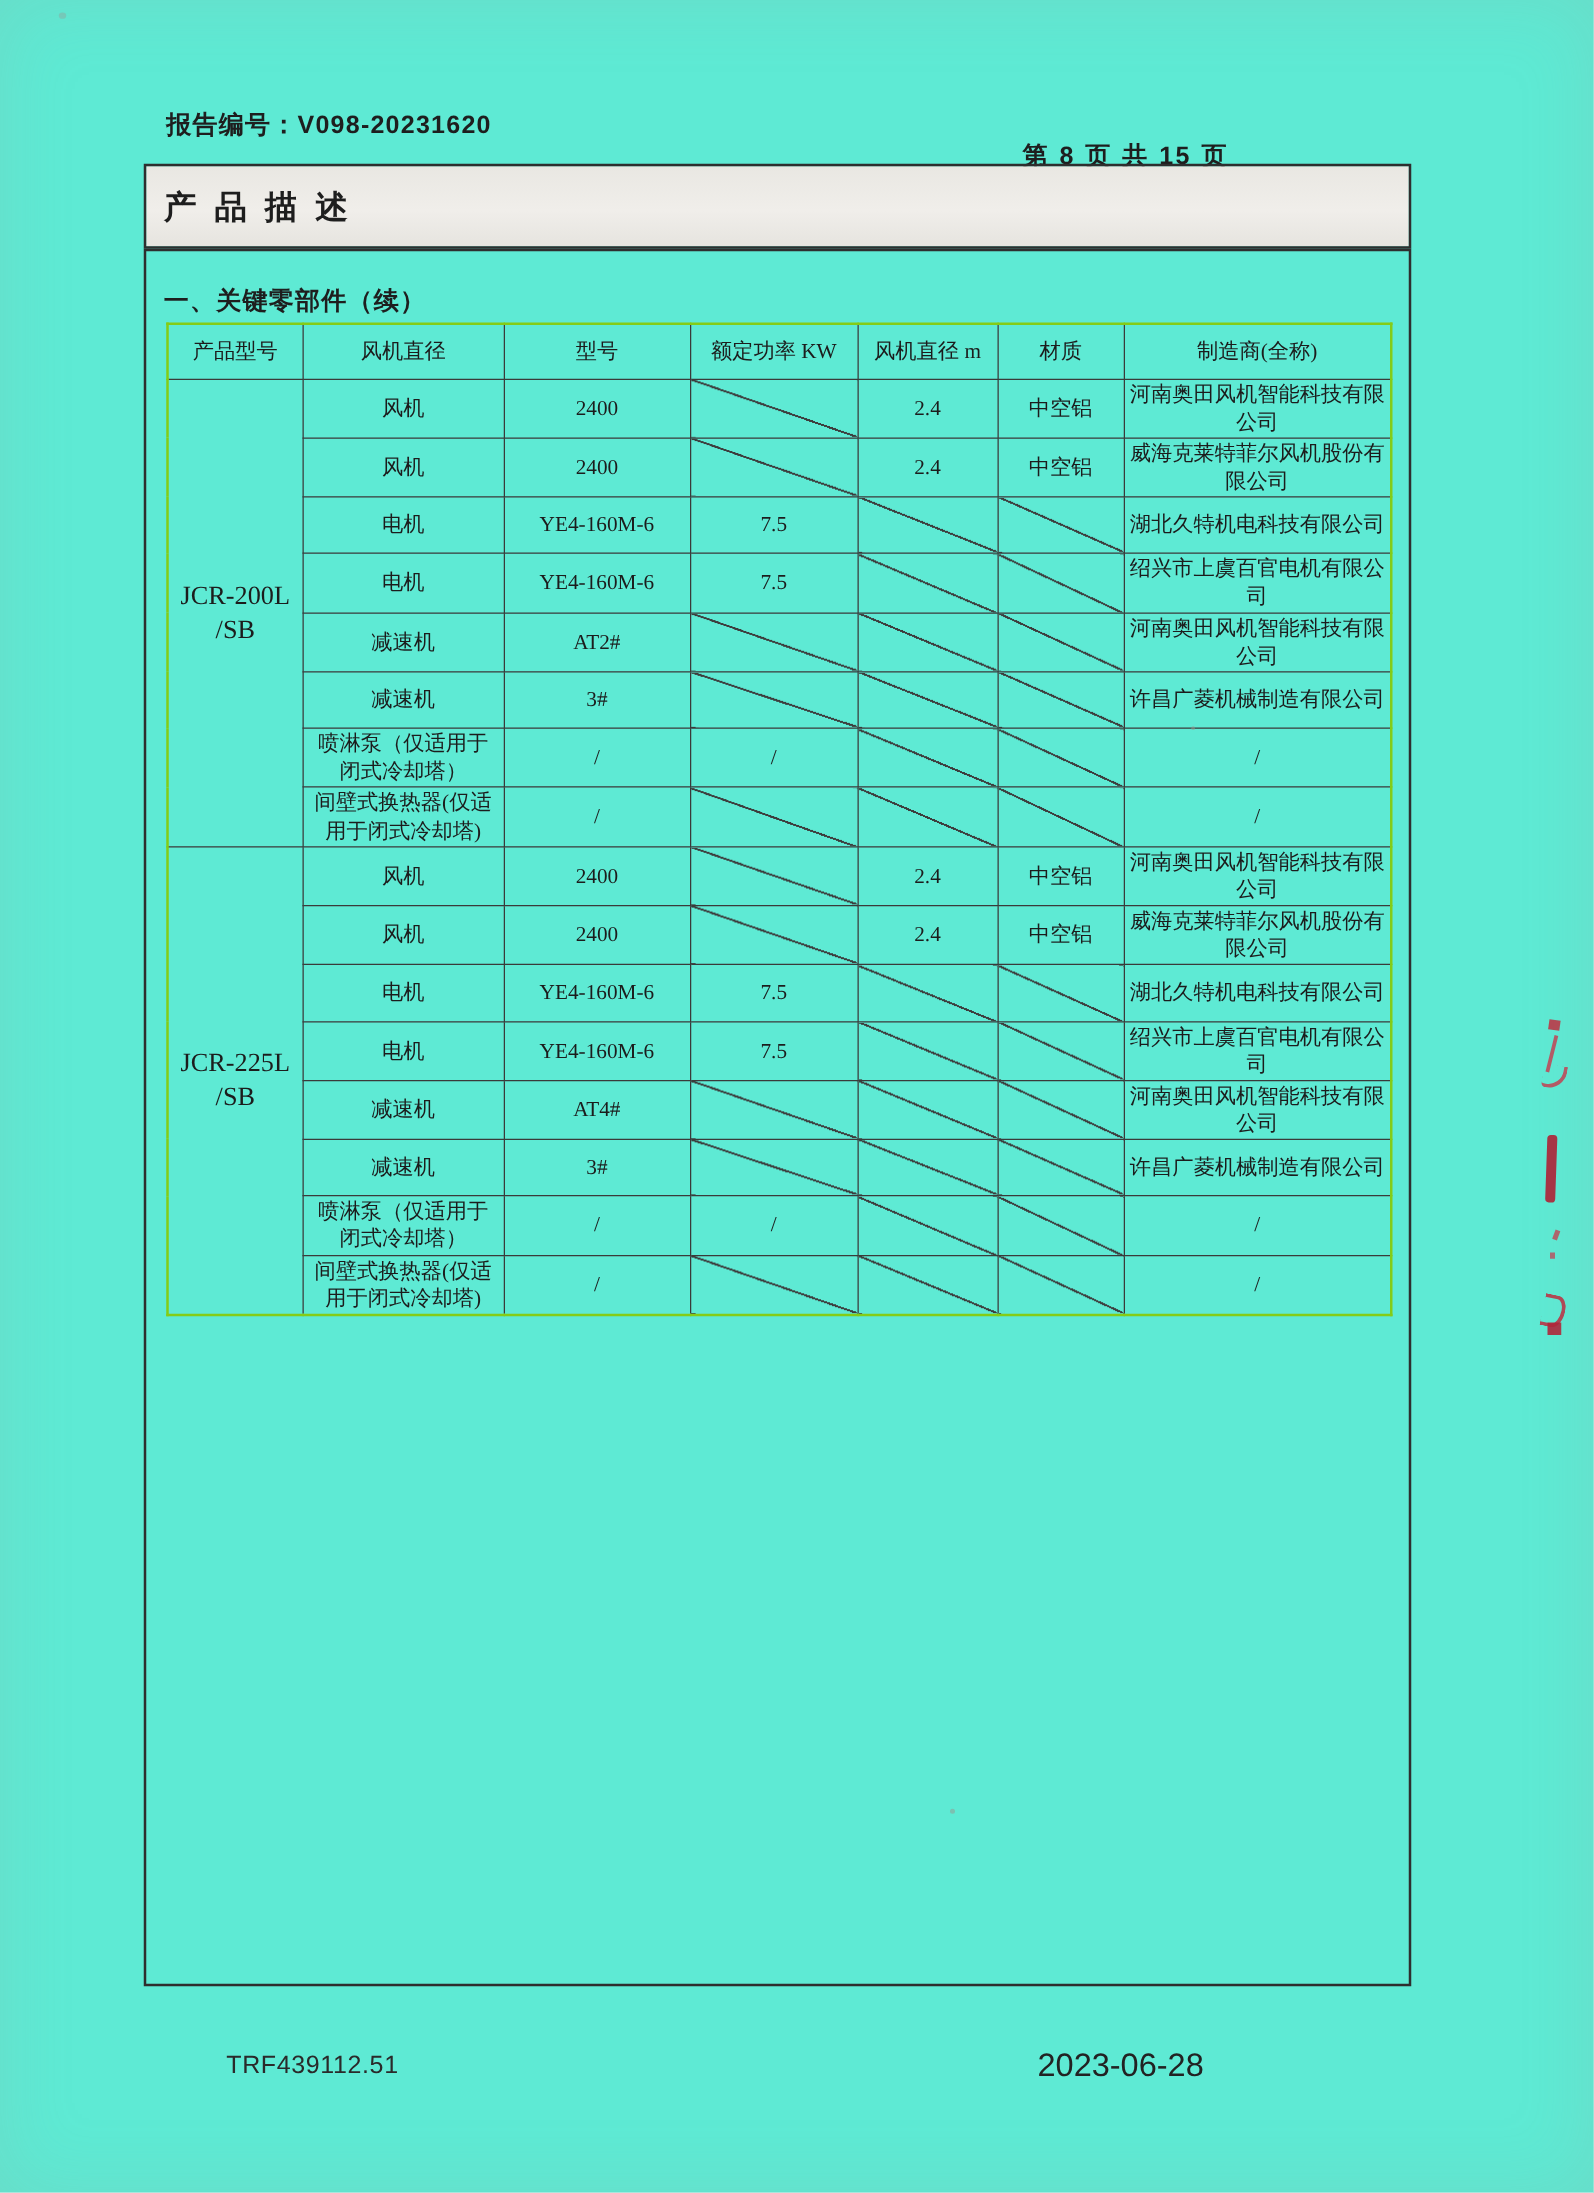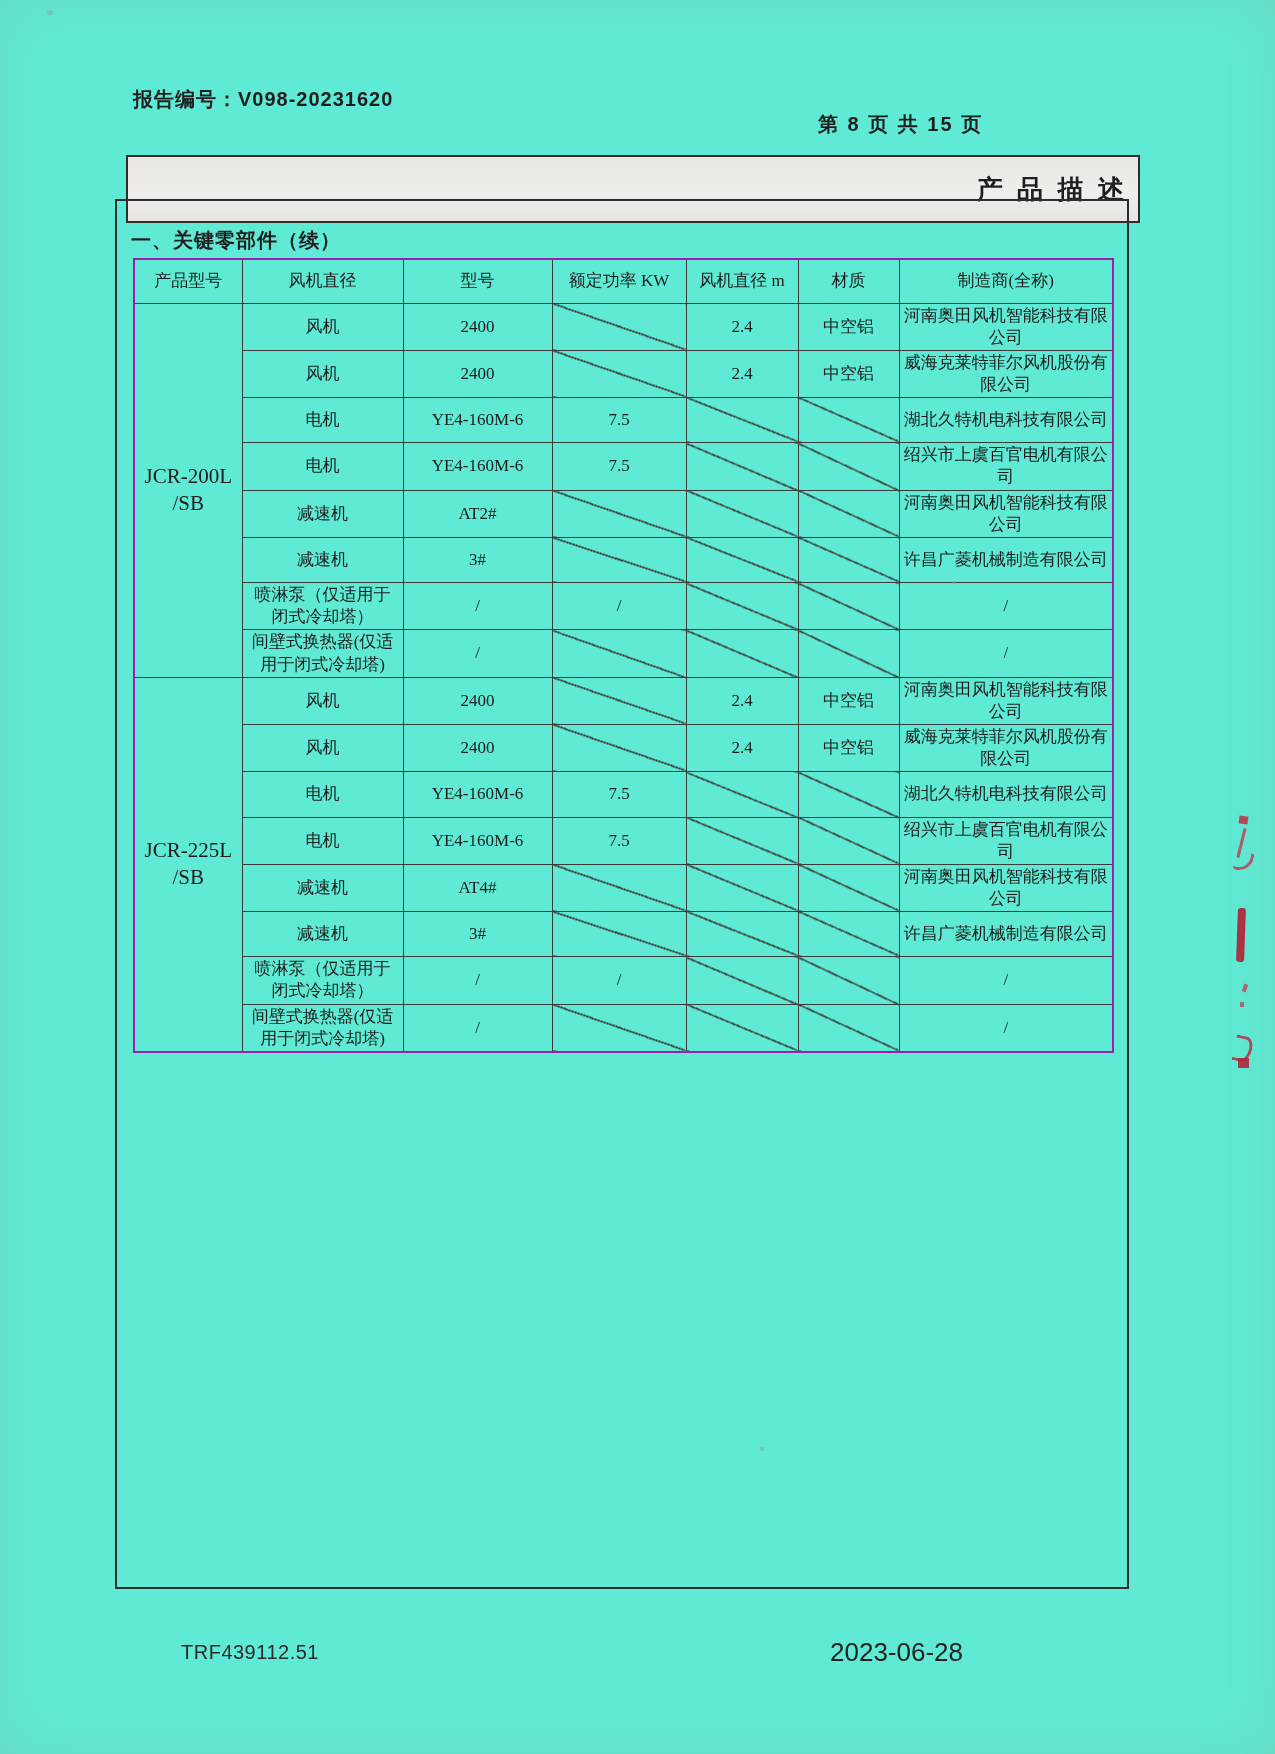--- a/index.html
+++ b/index.html
@@ -14,24 +14,24 @@
   }
   .report-no{
     position:absolute; left:133px; top:86px; font-size:20px; font-weight:bold;
     font-family:"Liberation Sans","DejaVu Sans",sans-serif; letter-spacing:1px;
   }
   .page-no{
     position:absolute; left:818px; top:86px; font-size:20px; font-weight:bold;
     font-family:"Liberation Sans","DejaVu Sans",sans-serif; letter-spacing:2px;margin-top:25px;
   }
   .title-box{
-    position:absolute; left:126px; top:131px; width:1010px; height:64px;
+    position:absolute; left:115px; top:131px; width:1010px; height:64px;
     border:2px solid #2e2e2e;
     background:linear-gradient(180deg,#e9e7e2 0%,#f0eeea 55%,#e6e4df 100%);
-    display:flex; align-items:center; justify-content:flex-end;margin-top:24px;
+    display:flex; align-items:center; justify-content:flex-start;
   }
   .title-box span{
     font-size:26px; font-weight:bold; letter-spacing:0.55em; text-indent:0.55em;
   }
   .content-box{
     position:absolute; left:115px; top:199px; width:1010px; height:1386px;
     border:2px solid #2e2e2e; background:transparent;
   }
   .section-title{
     position:absolute; left:131px; top:227px; font-size:20px; font-weight:bold;
@@ -39,21 +39,21 @@
   }
   table.comp{
     position:absolute; left:133px; top:258px; width:979px;
     border-collapse:collapse; table-layout:fixed;
     font-size:17px; color:#1c1c1c;
   }
   table.comp th, table.comp td{
     border:1px solid #3a3a3a; padding:1px 4px; text-align:center;
     font-weight:normal; line-height:1.3; overflow:hidden;
   }
-  table.comp{ border:2px solid #a21caf; }
+  table.comp{ border:2px solid #84cc16; }
   table.comp thead tr{ height:44px; }
   table.comp tbody tr{ height:45.5px; }
   td.model-cell{ text-align:left; padding-left:8px; white-space:pre-line; font-size:21px; }
   td.manufacturer-cell{ text-align:left; padding:1px 6px; line-height:1.35; }
   td.diag{
     background-image:linear-gradient(to top right,
       transparent calc(50% - 0.8px), #3c3c3c calc(50% - 0.8px),
       #3c3c3c calc(50% + 0.8px), transparent calc(50% + 0.8px));
   }
   .note{

